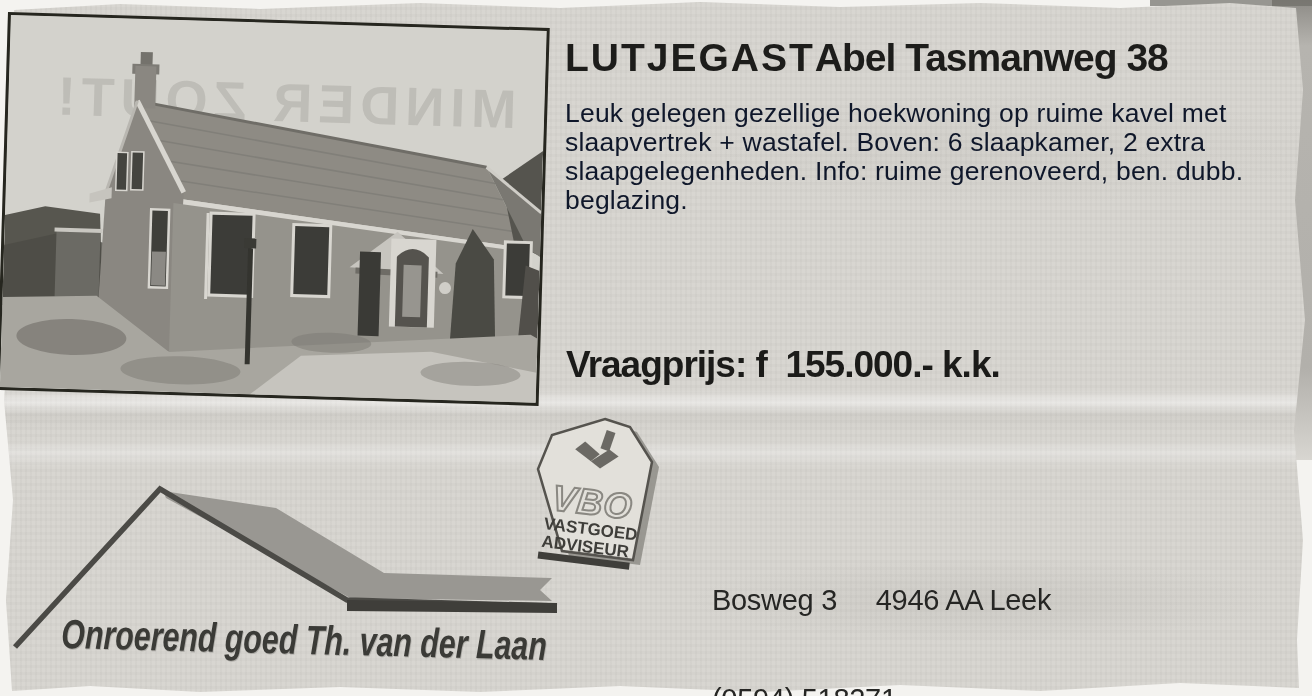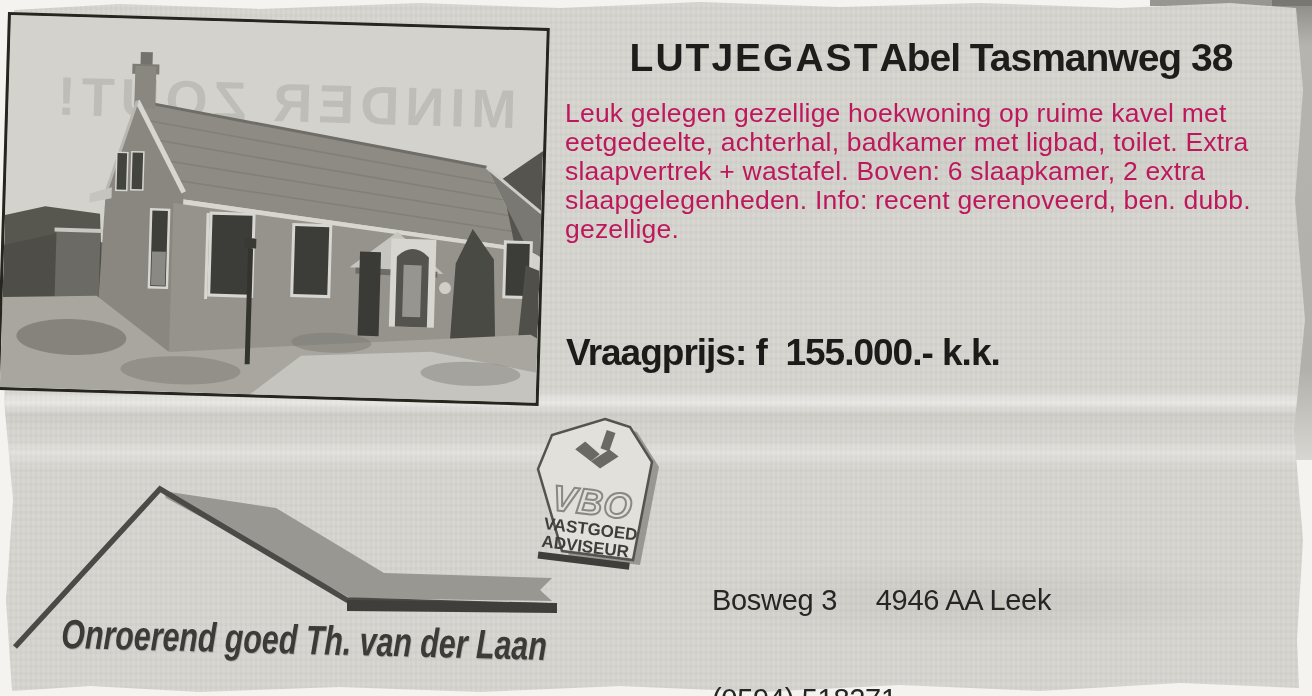--- a/index.html
+++ b/index.html
@@ -50,35 +50,35 @@
     position:absolute;left:8px;top:12px;width:536px;height:372px;
     border:3px solid #26261f;background:#d3d2cc;
     transform:rotate(1.7deg);transform-origin:top left;
     overflow:hidden;
   }
   .photo-frame svg{display:block;}
 
   
   .headline{
     position:absolute;left:565px;top:36px;width:732px;
-    display:flex;justify-content:center;align-items:baseline;
+    display:flex;justify-content:flex-start;align-items:baseline;
     font-weight:bold;font-size:39px;color:#1d1d1b;
   }
   .headline .loc{letter-spacing:2px;}
   .headline .addr{letter-spacing:-1px;}
 
   
   .desc{
     position:absolute;left:565px;top:99px;width:720px;
-    font-size:26.5px;line-height:29px;color:#be185d;letter-spacing:.2px;
+    font-size:26.5px;line-height:29px;color:#0f172a;letter-spacing:.2px;
   }
 
   
   .price{
-    position:absolute;left:566px;top:332px;
+    position:absolute;left:566px;top:344px;
     font-size:37px;font-weight:bold;letter-spacing:-1px;color:#1b1b19;
     white-space:pre;
   }
 
   
   .contact{
     position:absolute;left:712px;top:518px;
     font-size:29px;line-height:33px;color:#262624;
     letter-spacing:-.3px;white-space:pre;
   }
@@ -178,24 +178,23 @@
     </svg>
   </div>
 
   <div class="headline">
     <span class="loc">LUTJEGAST</span>
     <span class="addr">Abel Tasmanweg 38</span>
   </div>
 
   <div class="desc">
     <div>Leuk gelegen gezellige hoekwoning op ruime kavel met</div>
-    <div>eetgedeelte, achterhal, badkamer met ligbad, toilet. Extra</div>
     <div>slaapvertrek + wastafel. Boven: 6 slaapkamer, 2 extra</div>
-    <div>slaapgelegenheden. Info: recent gerenoveerd, ben. dubb.</div>
-    <div>gezellige.</div>
+    <div>slaapgelegenheden. Info: ruime gerenoveerd, ben. dubb.</div>
+    <div>beglazing.</div>
   </div>
 
   <div class="price">Vraagprijs: f  155.000.- k.k.</div>
 
   <svg class="roofline-svg" width="1312" height="696" viewBox="0 0 1312 696">
     <polygon points="163,491 276,508 384,573 552,578 540,590 552,601 350,598 166,498" fill="#999792"></polygon>
     <polyline points="15,647 160,489 347,600 557,606" fill="none" stroke="#4b4a46" stroke-width="5.5"></polyline>
     <polygon points="347,600 557,603 557,613 347,611" fill="#3f3e3a"></polygon>
   </svg>
   <div class="broker-name">Onroerend goed Th. van der Laan</div>

